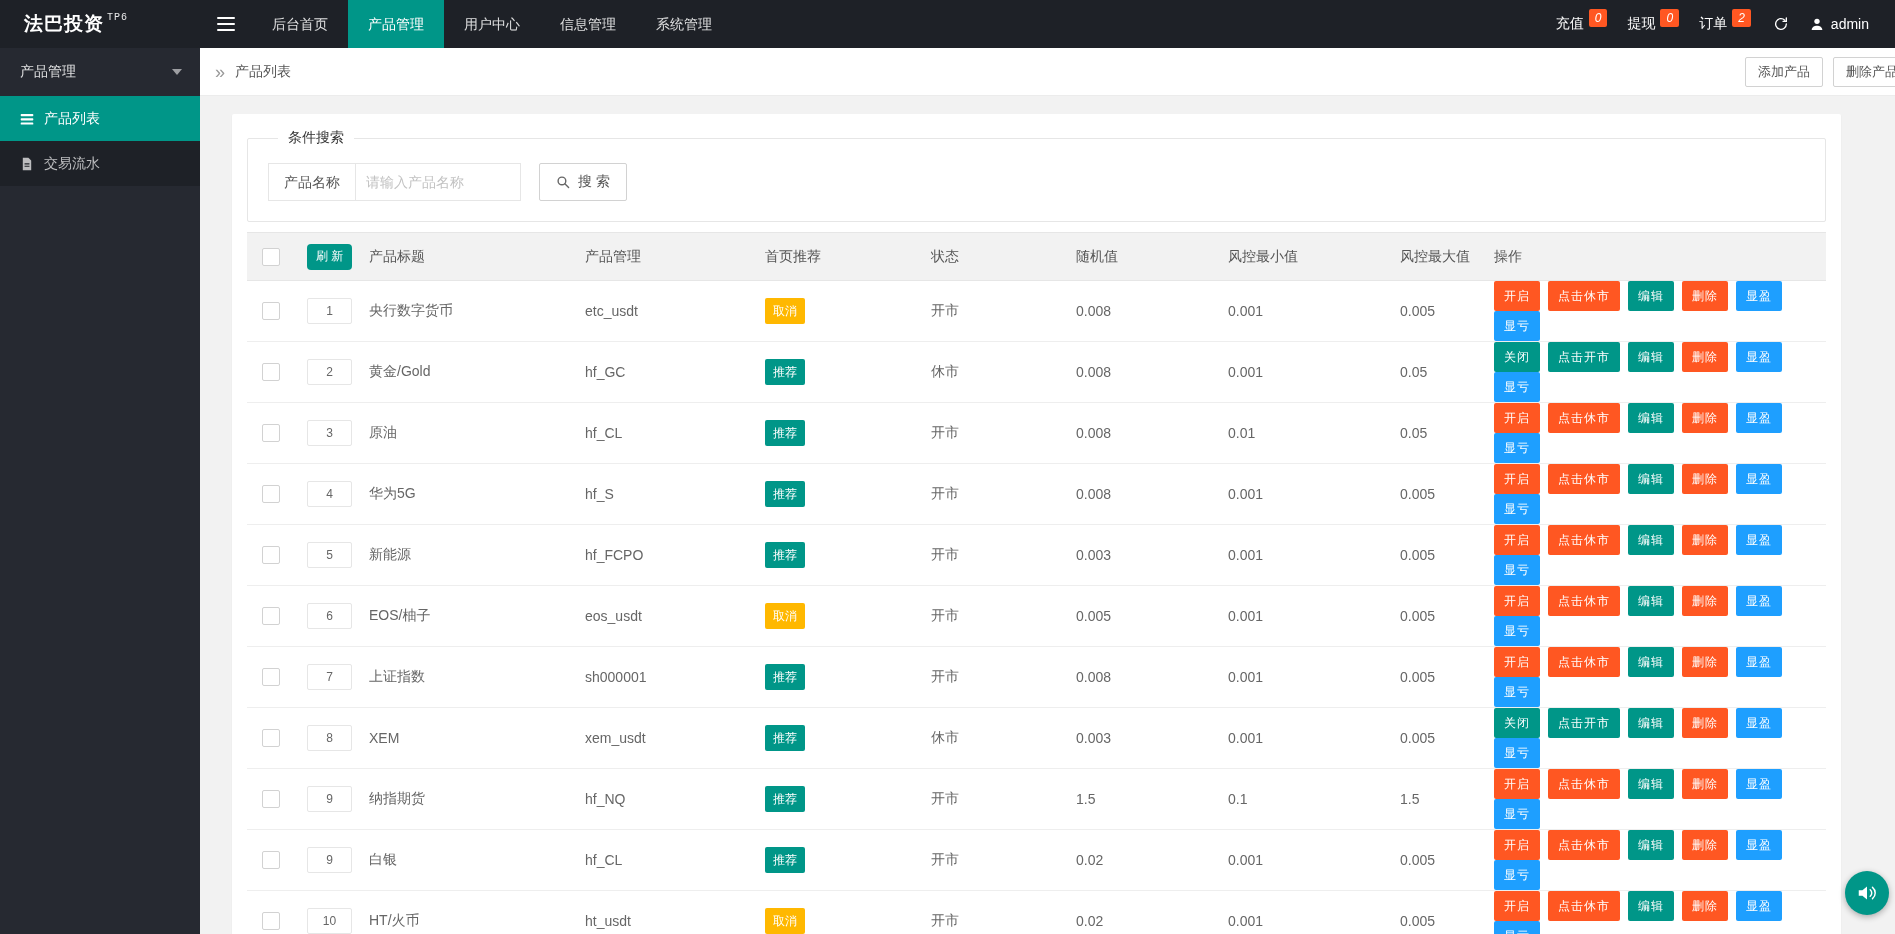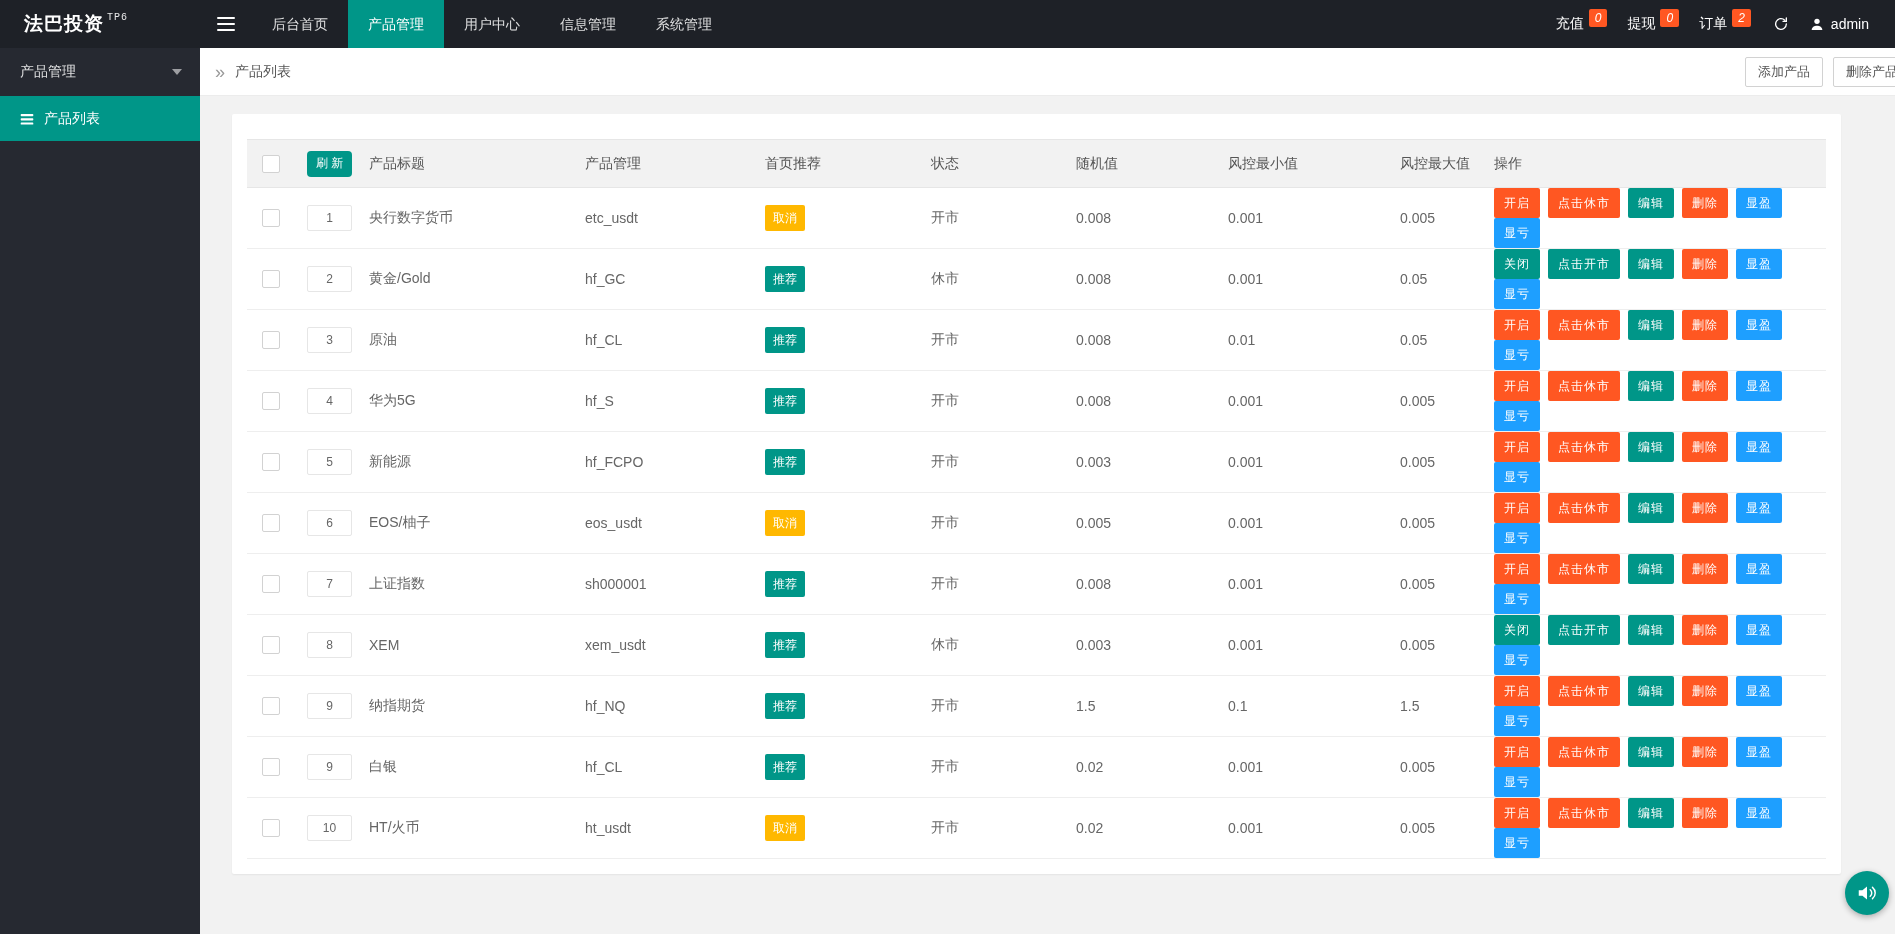--- a/index.html
+++ b/index.html
@@ -138,35 +138,56 @@
       </svg>
   </div>
   <a class="side-item active">
     <svg width="14" height="14" viewBox="0 0 20 20" fill="currentColor">
         <rect x="1" y="3" width="18" height="3" rx="1"></rect>
         <rect x="1" y="9" width="18" height="3" rx="1"></rect>
         <rect x="1" y="15" width="18" height="3" rx="1"></rect>
       </svg>
     <span>产品列表</span>
   </a>
+  <a class="side-item">
+    <svg width="14" height="14" viewBox="0 0 20 20" fill="currentColor">
+        <path d="M4 1h8l4 4v14H4z"></path>
+        <path d="M6.5 9h7v1.6h-7zM6.5 12.5h7v1.6h-7z" fill="#1e2127"></path>
+      </svg>
+    <span>交易流水</span>
+  </a>
 </aside>
 
 <main class="main">
   <div class="crumbbar">
     <span class="crumb-icon">»</span>
     <span class="crumb-title">产品列表</span>
     <div class="toolbar">
       <button class="btn-plain">添加产品</button>
       <button class="btn-plain">删除产品</button>
     </div>
   </div>
 
   <div class="content">
     <div class="card">
 
+      <fieldset class="field">
+        <legend>条件搜索</legend>
+        <div class="search-row">
+          <span class="form-label">产品名称</span>
+          <input class="form-input" placeholder="请输入产品名称" style="">
+          <button class="btn-search">
+            <svg width="14" height="14" viewBox="0 0 20 20" fill="none" stroke="#666" stroke-width="2" stroke-linecap="round">
+                <circle cx="8.5" cy="8.5" r="5.5"></circle>
+                <path d="M13 13l5 5"></path>
+              </svg>
+            <span>搜 索</span>
+          </button>
+        </div>
+      </fieldset>
 
       <table class="grid">
         <colgroup>
           <col style="width:50px">
             <col style="width:62px">
             <col style="width:216px">
             <col style="width:180px">
           <col style="width:166px">
             <col style="width:145px">
             <col style="width:152px">

